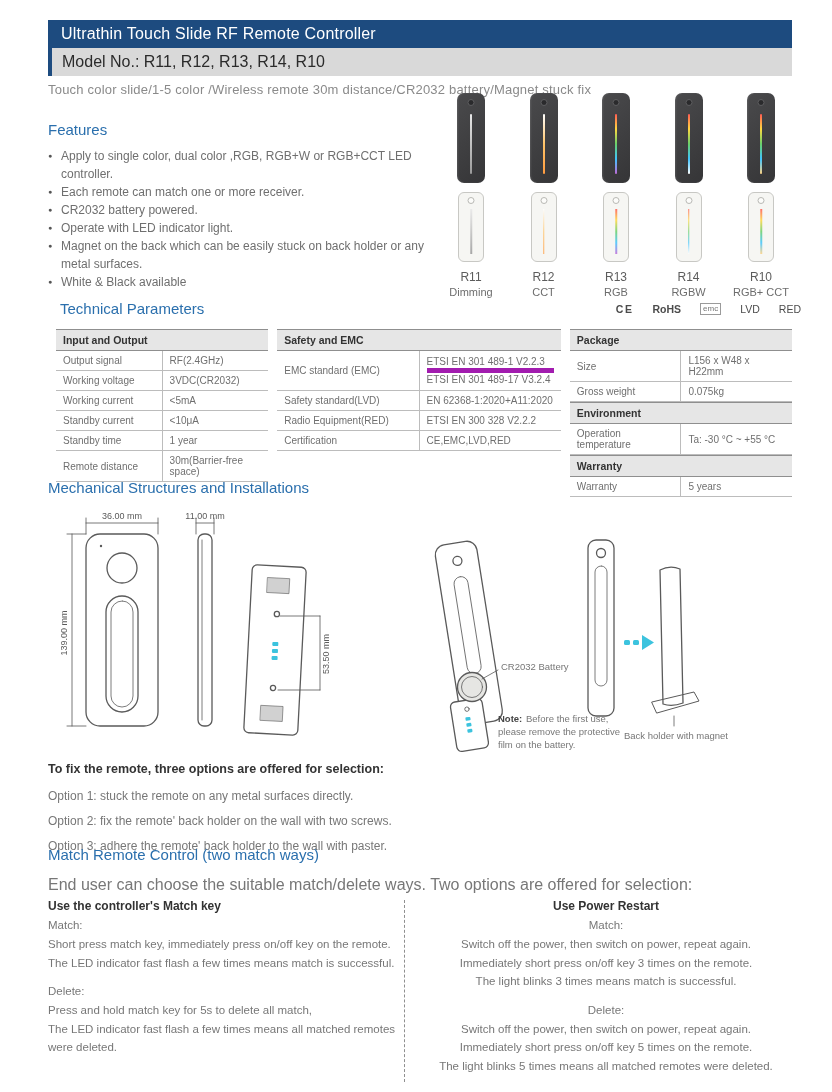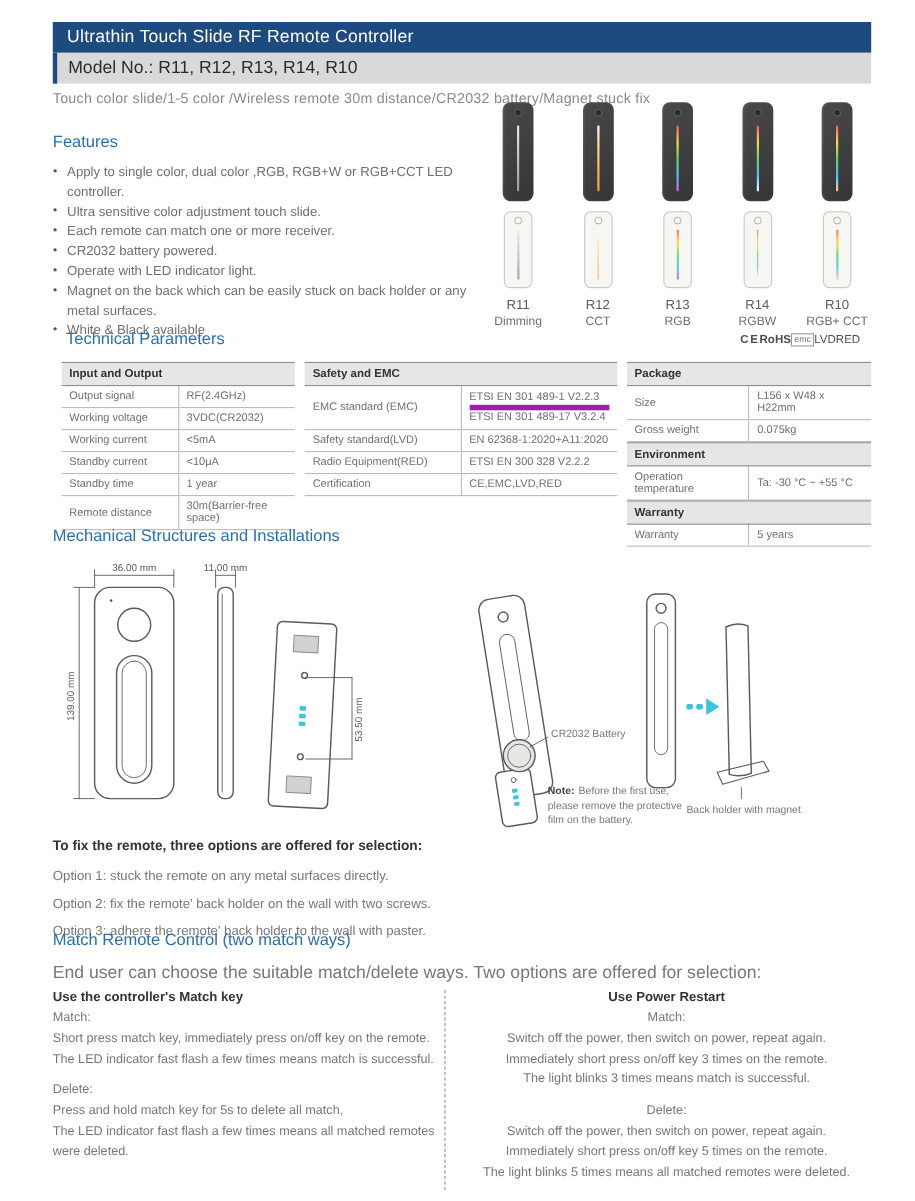--- a/index.html
+++ b/index.html
@@ -41,21 +41,21 @@
   .m1 .slider { background:linear-gradient(180deg,#e8e8e8,#9a9a9a); }
   .m2 .slider { background:linear-gradient(180deg,#ffffff,#ffc469,#ff9b3f); }
   .m3 .slider { background:linear-gradient(180deg,#ff5a52,#ffd740,#69d06a,#40c4ff,#c06bd8); }
   .m4 .slider { background:linear-gradient(180deg,#ff5a52,#ffd740,#69d06a,#40c4ff,#ffffff); }
   .m5 .slider { background:linear-gradient(180deg,#ff5a52,#ffd740,#69d06a,#40c4ff,#ffd180); }
   .p-name { margin-top:8px; font-size:12px; color:#5c5c5c; }
   .p-type { margin-top:2px; font-size:11px; color:#6d6d6d; text-align:center; }
 
   
   .tech-heading { position:absolute; left:60px; top:300px; }
-  .certs { position:absolute; right:50px; top:303px; font-size:10.5px; color:#4c4c4c; display:flex; gap:0; }
+  .certs { position:absolute; right:31px; top:303px; font-size:10.5px; color:#4c4c4c; display:flex; gap:19px; }
   .certs .ce { font-weight:bold; letter-spacing:1.5px; }
   .certs .rohs { font-weight:bold; }
   .certs .emcbox { border:1px solid #9a9a9a; font-size:8px; padding:0 2px; line-height:10px; color:#777; }
 
   .tables-row { position:absolute; left:56px; right:40px; top:329px; display:flex; gap:9px; align-items:flex-start; }
   table.ptable { border-collapse:collapse; font-size:10px; color:#6f6f6f; table-layout:fixed; }
   table.ptable th { background:#e6e6e6; color:#333; font-size:10.5px; text-align:left;
     padding:4px 7px; border-top:1px solid #8f8f8f; border-bottom:1px solid #8f8f8f; font-weight:bold; }
   table.ptable td { padding:4px 7px; border-bottom:1px solid #bcbcbc; vertical-align:middle; height:19px; }
   table.ptable td.val { border-left:1px solid #bcbcbc; }
@@ -97,21 +97,20 @@
 <div class="page">
 
   <div class="title-bar">Ultrathin Touch Slide RF Remote Controller</div>
   <div class="model-bar">Model No.: R11, R12, R13, R14, R10</div>
   <div class="subtitle">Touch color slide/1-5 color /Wireless remote 30m distance/CR2032 battery/Magnet stuck fix</div>
 
   <div class="features">
     <div class="sec-heading">Features</div>
     <ul>
       <li>Apply to single color, dual color ,RGB, RGB+W or RGB+CCT LED controller.</li>
-      <li>Ultra sensitive color adjustment touch slide.</li>
       <li>Each remote can match one or more receiver.</li>
       <li>CR2032 battery powered.</li>
       <li>Operate with LED indicator light.</li>
       <li>Magnet on the back which can be easily stuck on back holder or any metal surfaces.</li>
       <li>White &amp; Black available</li>
     </ul>
   </div>
 
   <div class="products">
     <div class="product-col">

